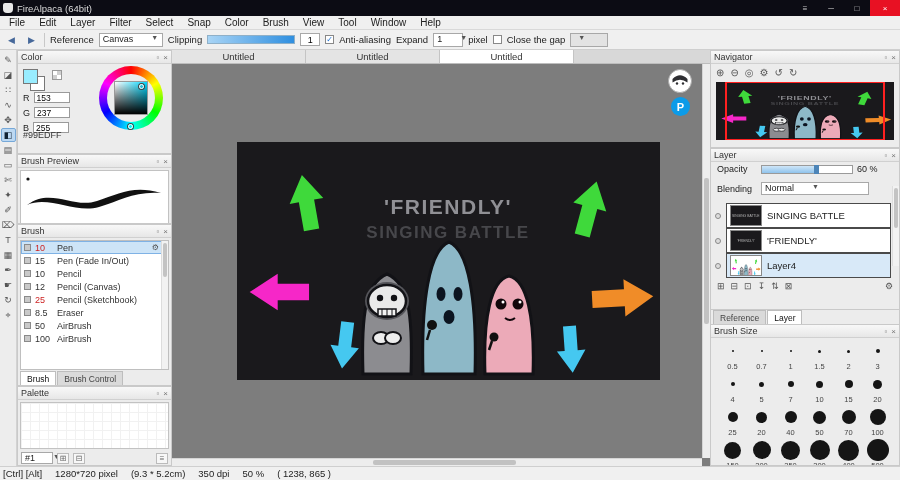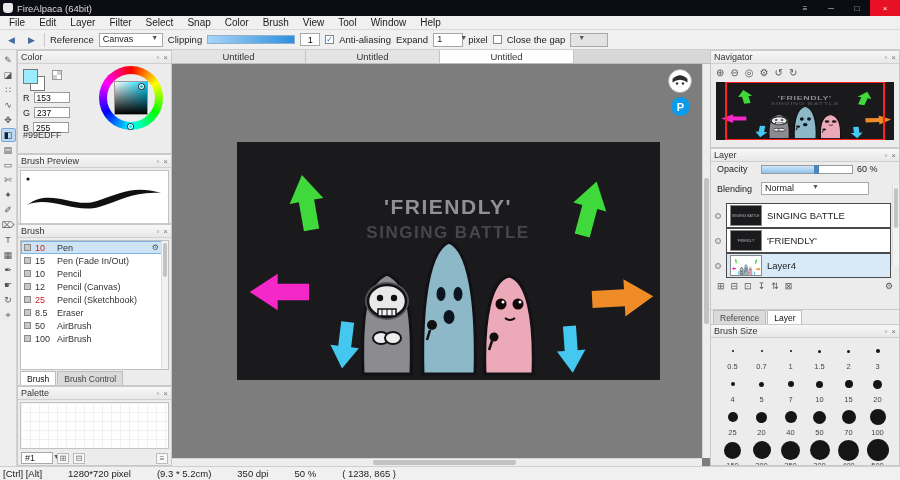--- a/index.html
+++ b/index.html
@@ -128,21 +128,21 @@
   .docktabs { height:14px; display:flex; gap:1px; padding-left:2px; background:#ececec; border-left:1px solid #c9c9c9; border-right:1px solid #c9c9c9; flex:none; }
 
   
   .bs-grid { display:grid; grid-template-columns:repeat(6,29px); justify-content:center; padding-top:2px; }
   .bs-cell { width:29px; height:33px; display:flex; flex-direction:column; align-items:center; }
   .bs-dotwrap { height:22px; display:flex; align-items:center; justify-content:center; }
   .bs-dot { background:#151515; border-radius:50%; }
   .bs-label { font-size:7.5px; color:#444; }
 
   
-  .statusbar { height:14px; background:#f0f0f0; border-top:1px solid #cfcfcf; display:flex; align-items:center; font-size:9.5px; gap:26px; padding-left:3px; color:#222;text-align:center; }
+  .statusbar { height:14px; background:#f0f0f0; border-top:1px solid #cfcfcf; display:flex; align-items:center; font-size:9.5px; gap:13px; padding-left:3px; color:#222;text-align:center; }
 
   .hidden-defs { position:absolute; width:0; height:0; overflow:hidden; }
 </style>
 </head>
 <body>
 
 <div class="app">
 
   <svg class="hidden-defs" aria-hidden="true">
     <defs>

